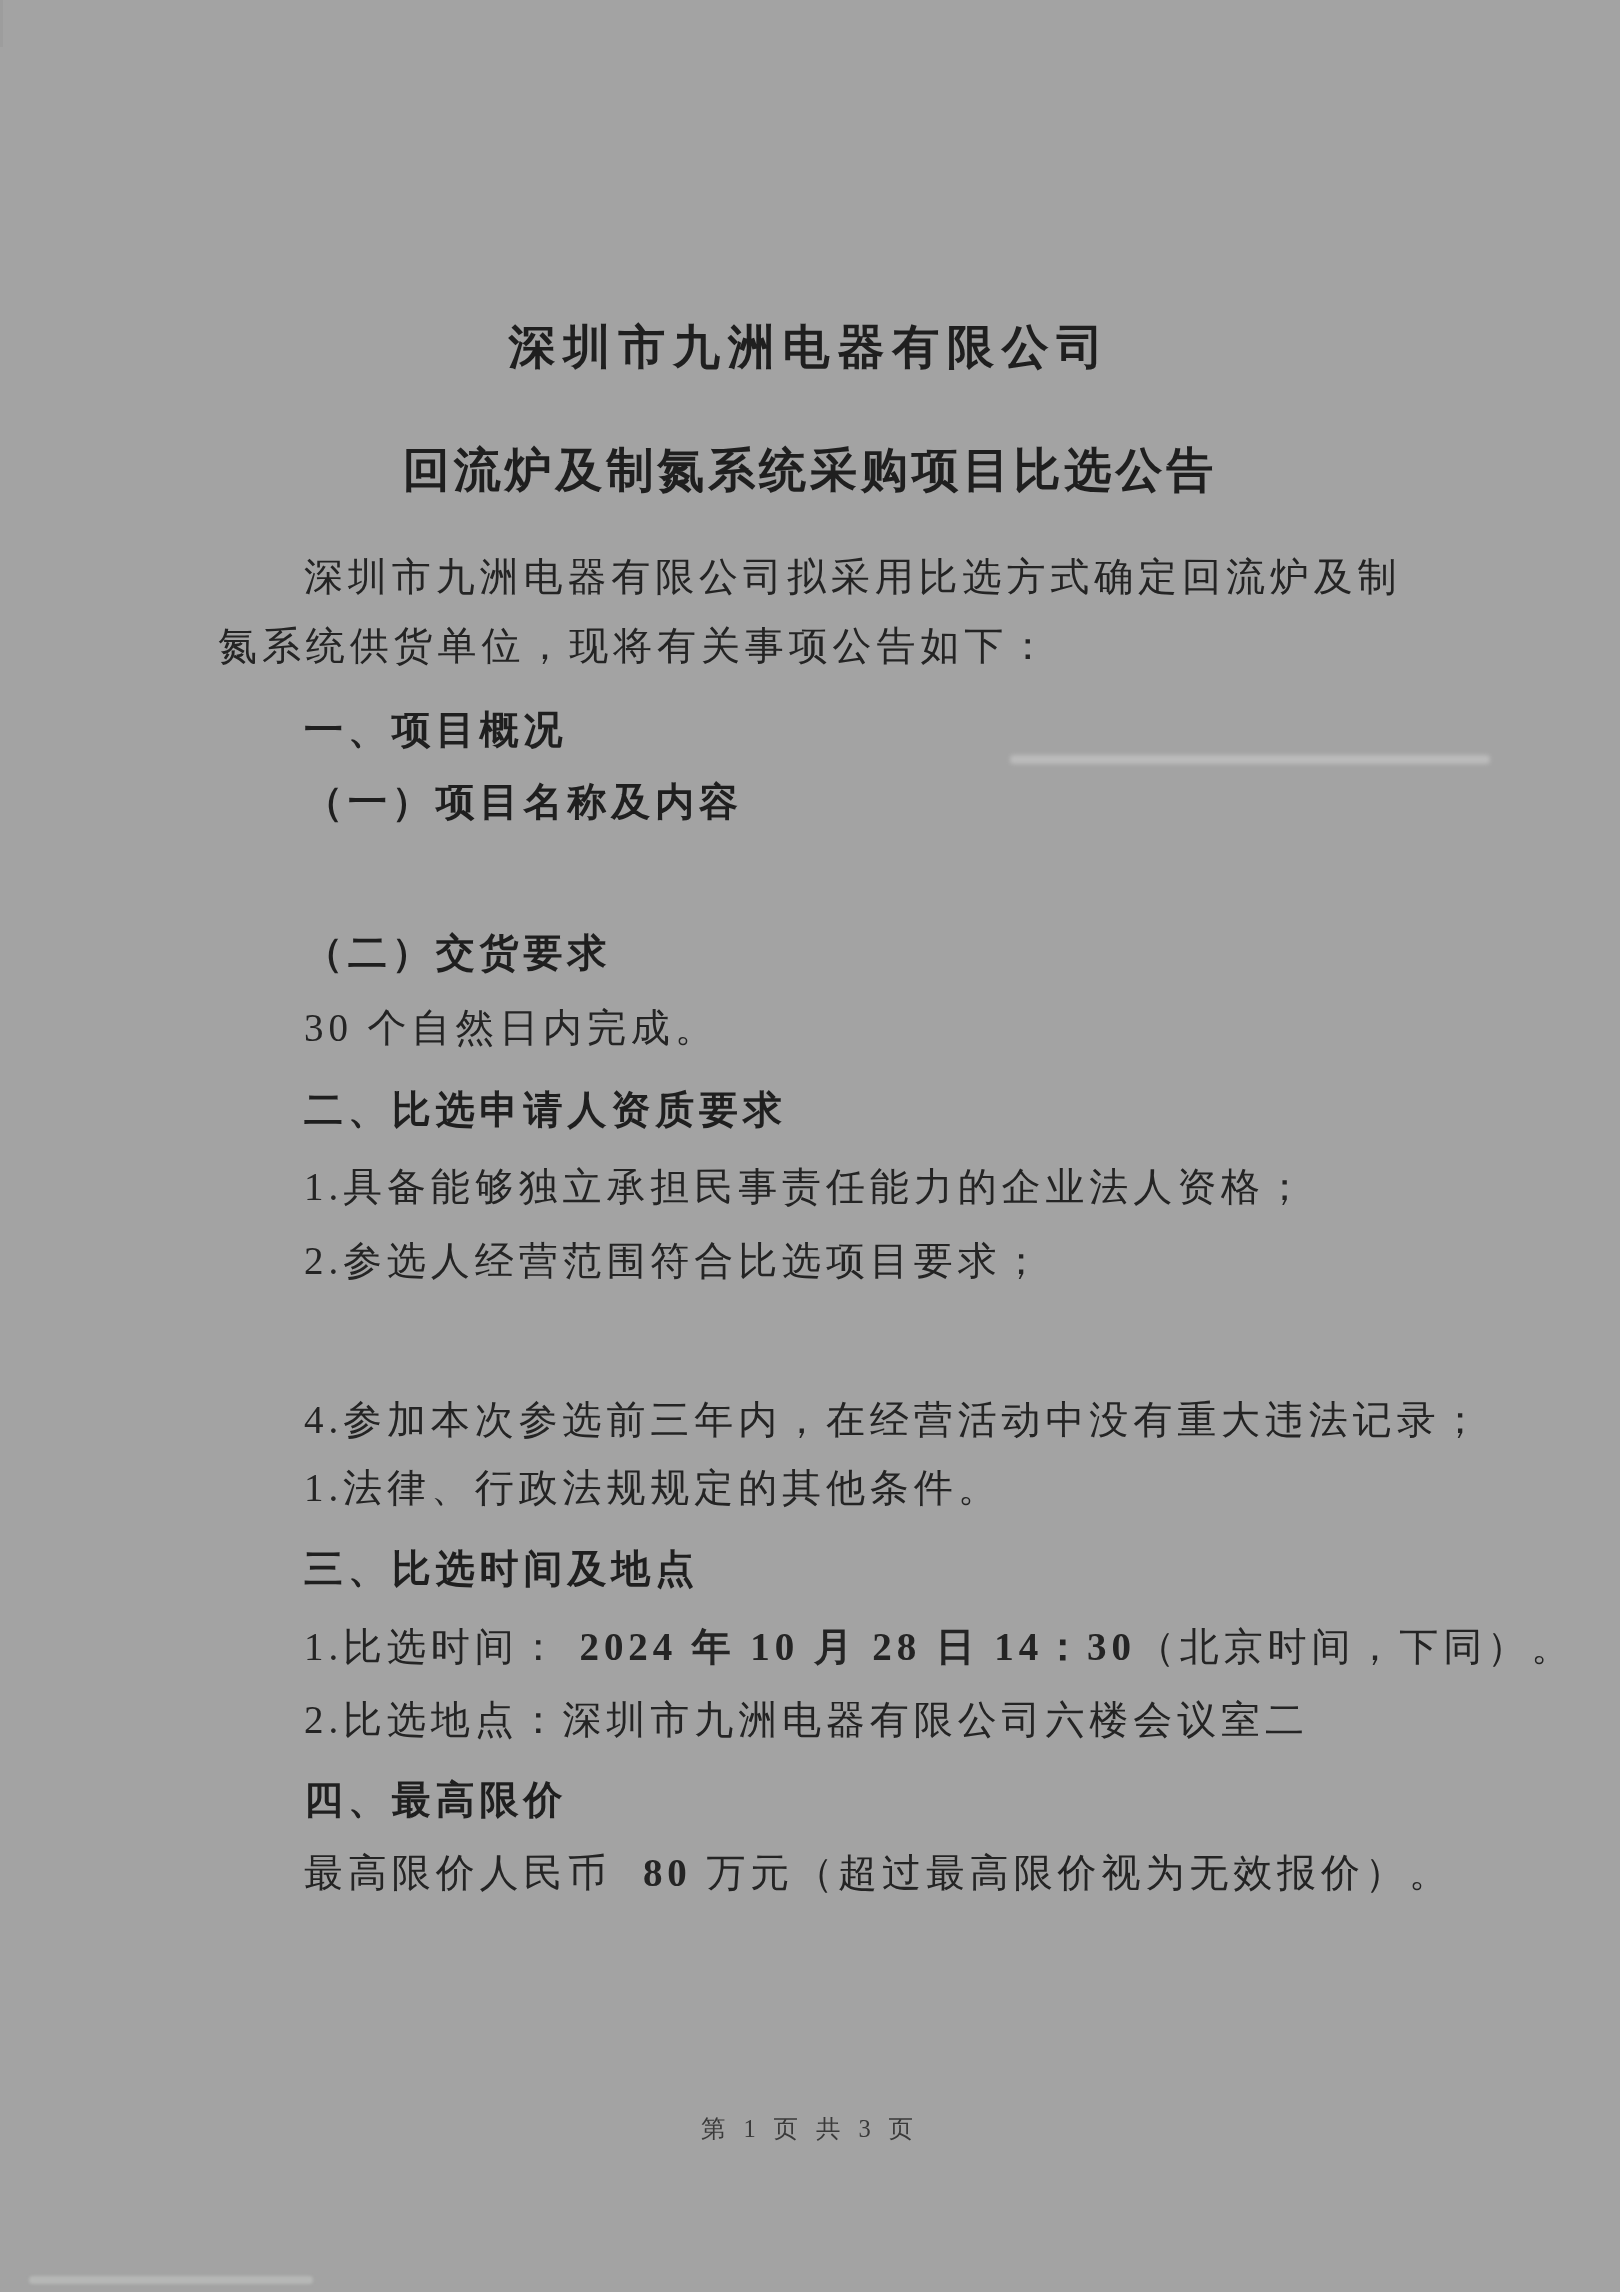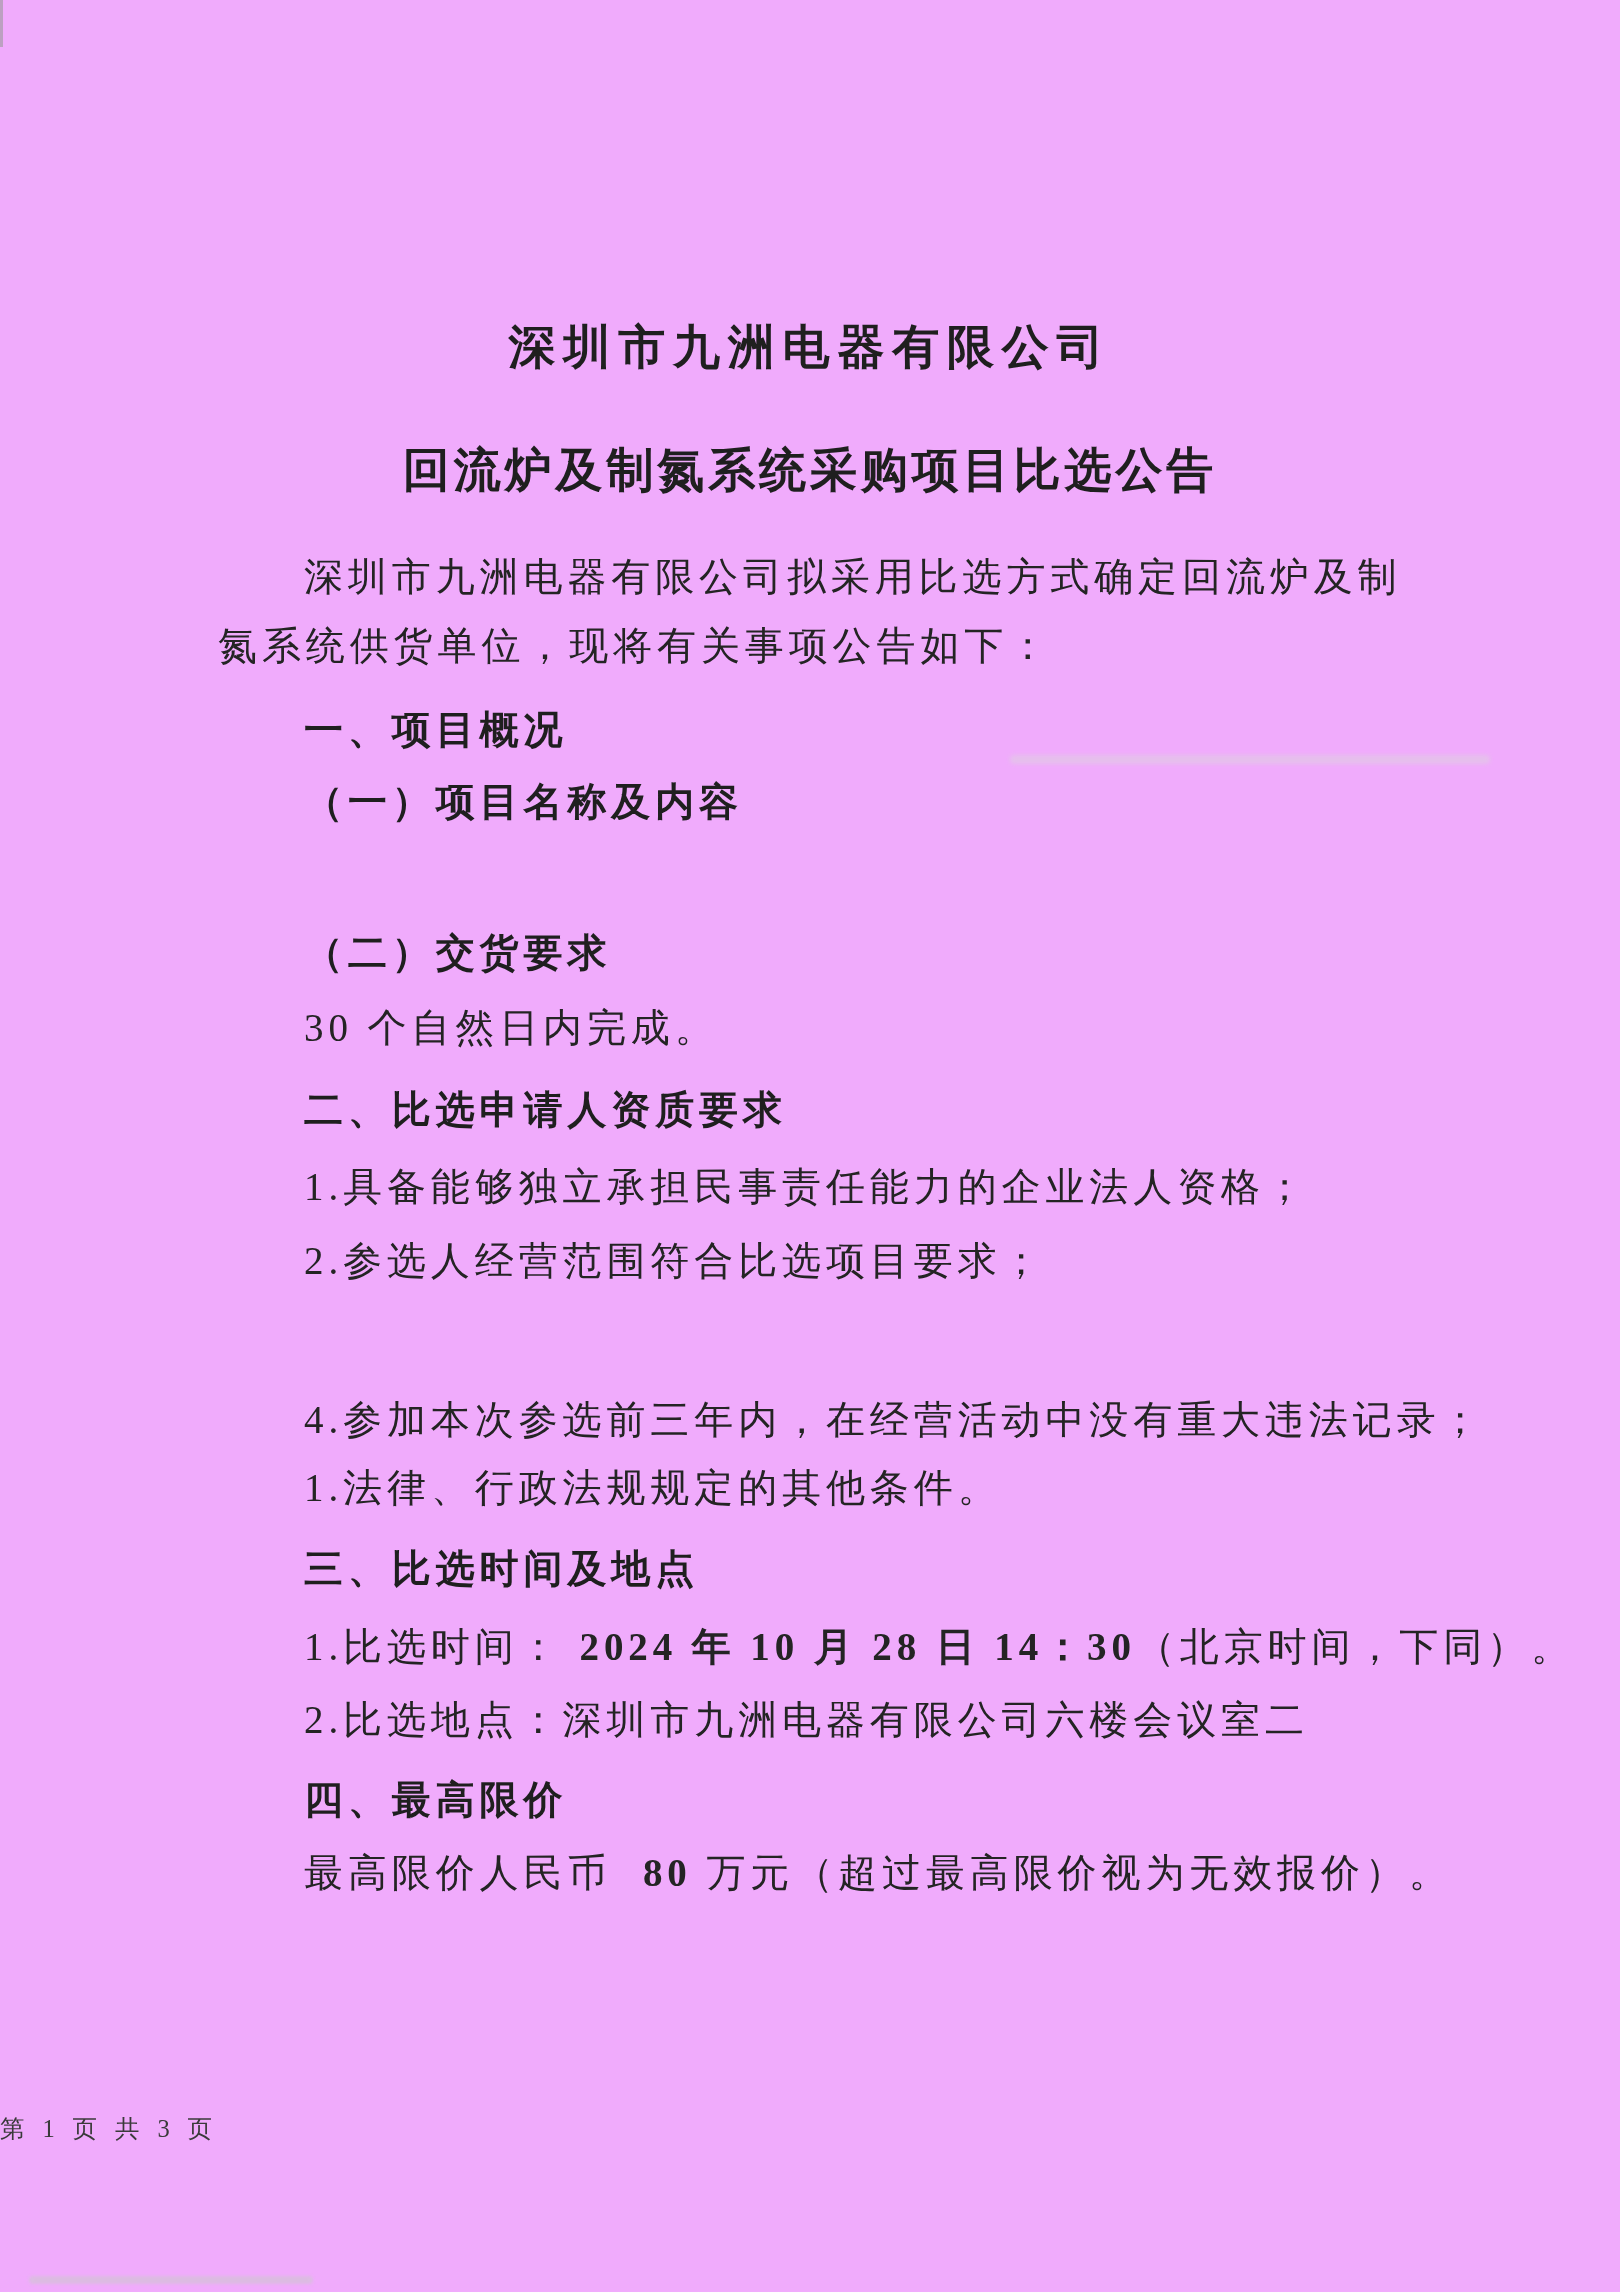--- a/index.html
+++ b/index.html
@@ -4,21 +4,21 @@
 <style>
   html, body {
     margin: 0;
     padding: 0;
     background: #ffffff;
   }
   .page {
     position: relative;
     width: 1620px;
     height: 2293px;
-    background: #f0abfc;
+    background: #a3a3a3;
     overflow: hidden;
     font-family: "Liberation Serif", "DejaVu Serif", serif;
     color: #242424;
   }
   .title {
     position: absolute;
     left: 0;
     width: 100%;
     text-align: center;
     font-family: "Liberation Sans", "DejaVu Sans", sans-serif;
@@ -48,21 +48,21 @@
   .h2 {
     font-weight: bold;
     color: #1f1f1f;
   }
   .b { font-weight: bold; margin-left: 17px; }
   .footer {
     position: absolute;
     top: 2112px;
     left: 0;
     width: 100%;
-    text-align: left;
+    text-align: center;
     font-size: 24.5px;
     letter-spacing: 5.9px;
     color: #3a3a3a;
     font-family: "Liberation Serif", "DejaVu Serif", serif;
   }
   
   .artifact { position: absolute; pointer-events: none; }
   .art-right-streak {
     left: 1010px; top: 755px; width: 480px; height: 8.8px;
     background: #d9d9d9; opacity: 0.45; filter: blur(2px);

